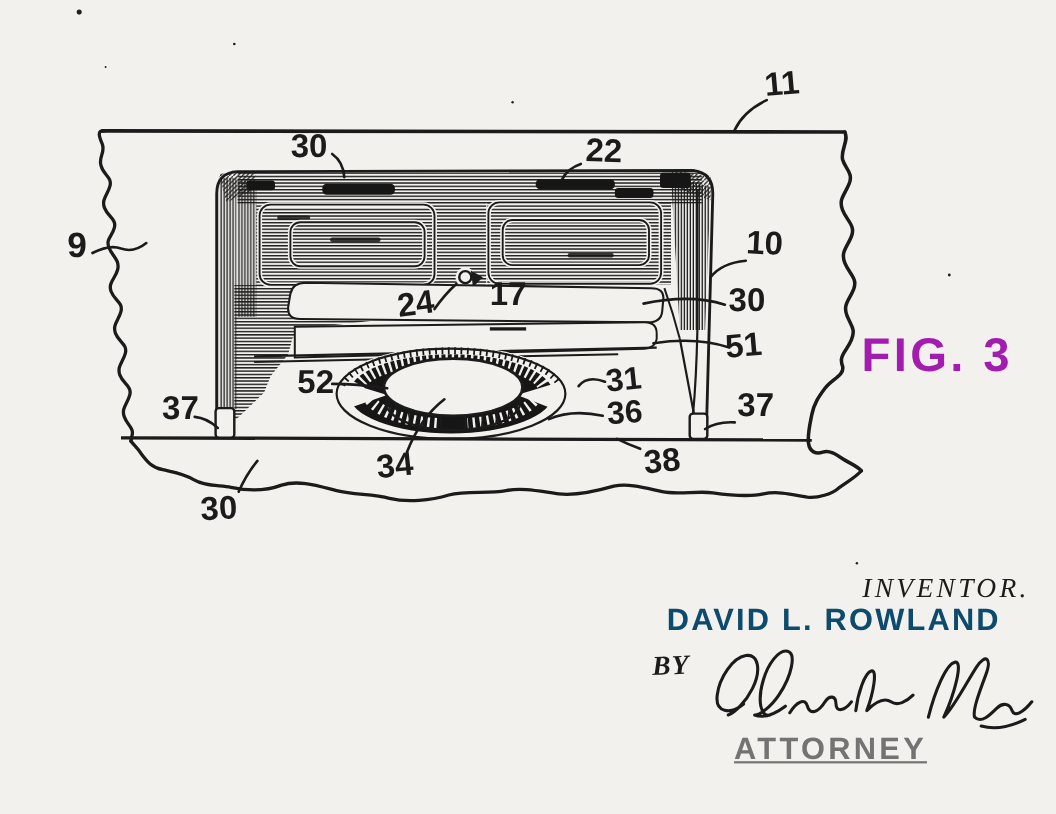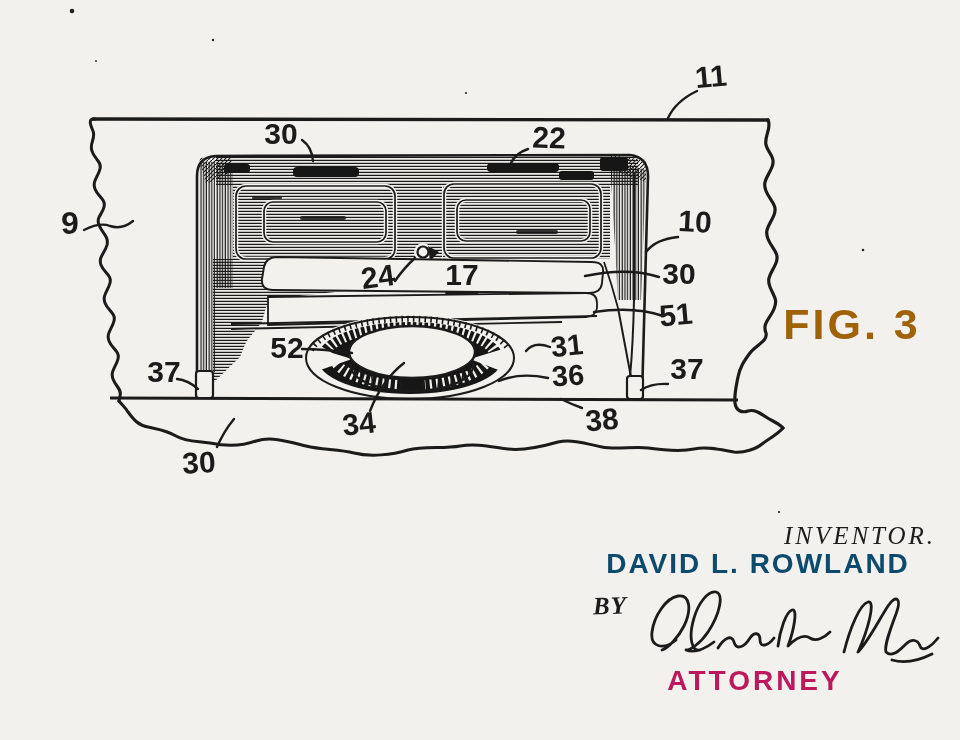--- a/index.html
+++ b/index.html
@@ -1,26 +1,26 @@
 <!DOCTYPE html>
 <html><head>
 <meta charset="utf-8">
 <style>
   html,body{margin:0;padding:0;}
   body{width:960px;height:740px;background:#e9e8e6;font-family:"Liberation Sans",sans-serif;}
   #sheet{position:relative;width:960px;height:740px;background:#f2f1ee;overflow:hidden;}
   #drawing{position:absolute;left:0;top:0;width:960px;height:740px;}
   .ref{position:absolute;font:700 30px "Liberation Sans",sans-serif;color:#1b1b1b;white-space:nowrap;}
   .ref.sm{font-size:29px;}
-  .underln{border-bottom:3px solid #1b1b1b;padding-bottom:0px;}
-  .figlabel{position:absolute;font:700 43px "Liberation Sans",sans-serif;letter-spacing:3px;color:#a16207;white-space:nowrap;}
+  .underln{border-bottom:3px solid #1b1b1b;padding-bottom:12px;}
+  .figlabel{position:absolute;font:700 43px "Liberation Sans",sans-serif;letter-spacing:3px;color:#a21caf;white-space:nowrap;}
   .inventor-caption{position:absolute;font:italic 400 25px "Liberation Serif",serif;letter-spacing:3px;color:#1b1b1b;white-space:nowrap;}
   .inventor-name{position:absolute;font:700 28px "Liberation Sans",sans-serif;letter-spacing:2px;color:#0c4a6e;white-space:nowrap;}
   .by-label{position:absolute;font:italic 700 25px "Liberation Serif",serif;letter-spacing:1px;color:#1b1b1b;white-space:nowrap;}
-  .attorney-caption{position:absolute;font:700 28px "Liberation Sans",sans-serif;letter-spacing:3px;color:#be185d;white-space:nowrap;}
+  .attorney-caption{position:absolute;font:700 28px "Liberation Sans",sans-serif;letter-spacing:3px;color:#737373;white-space:nowrap;text-decoration:underline;}
 </style>
 </head>
 <body>
 
 <div id="sheet">
 
   <svg id="drawing" viewBox="0 0 960 740" xmlns="http://www.w3.org/2000/svg">
     <defs>
       <pattern id="hH" width="4" height="3" patternUnits="userSpaceOnUse">
         <line x1="0" y1="1.4" x2="4" y2="1.4" stroke="#1b1b1b" stroke-width="1.3"></line>

